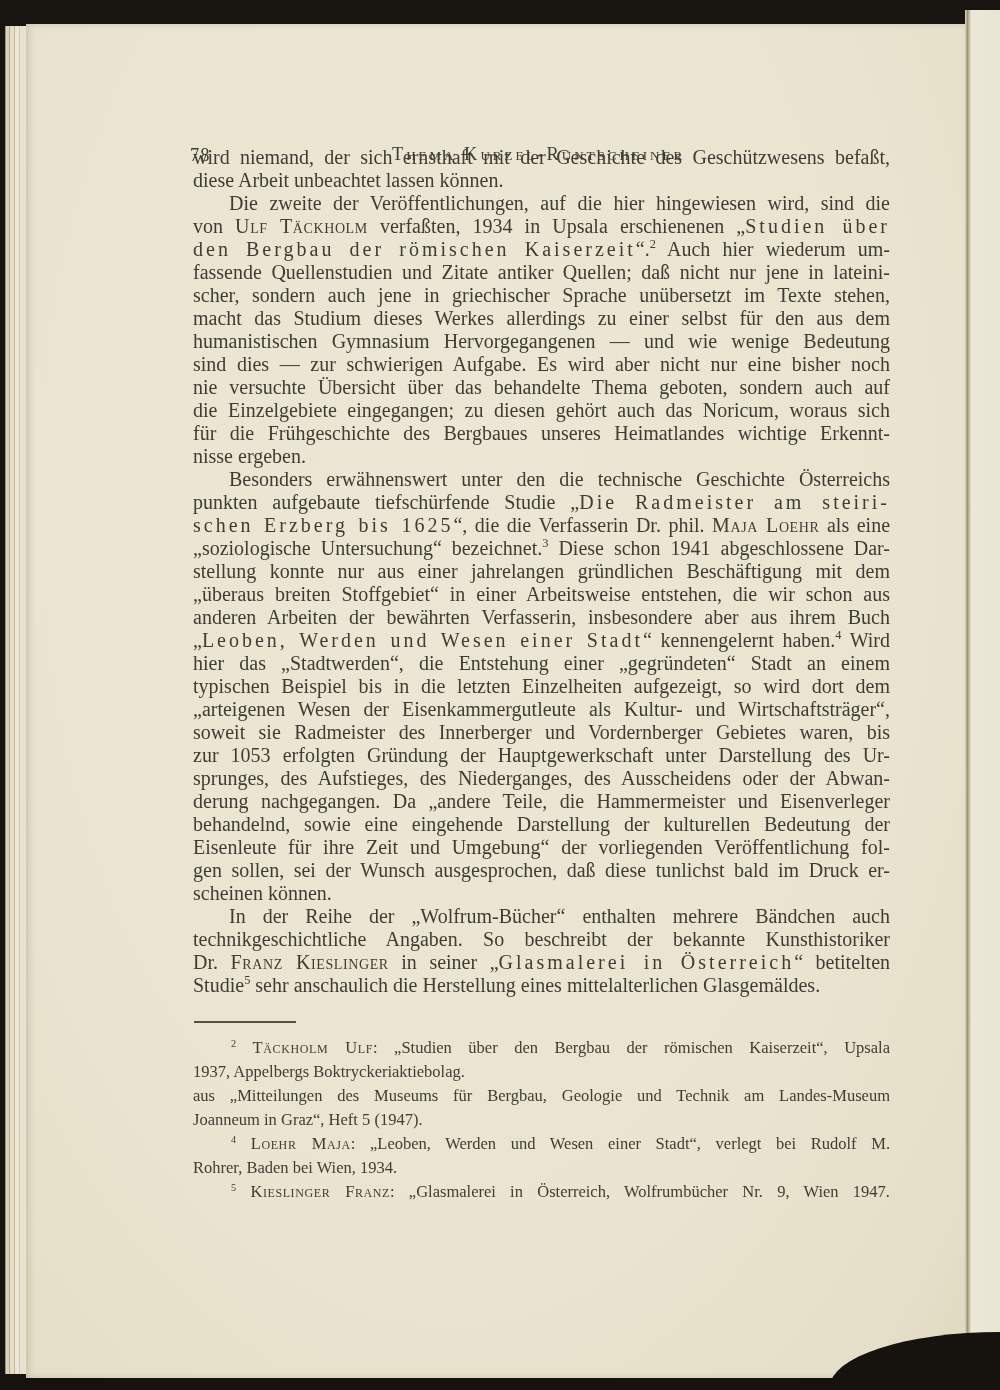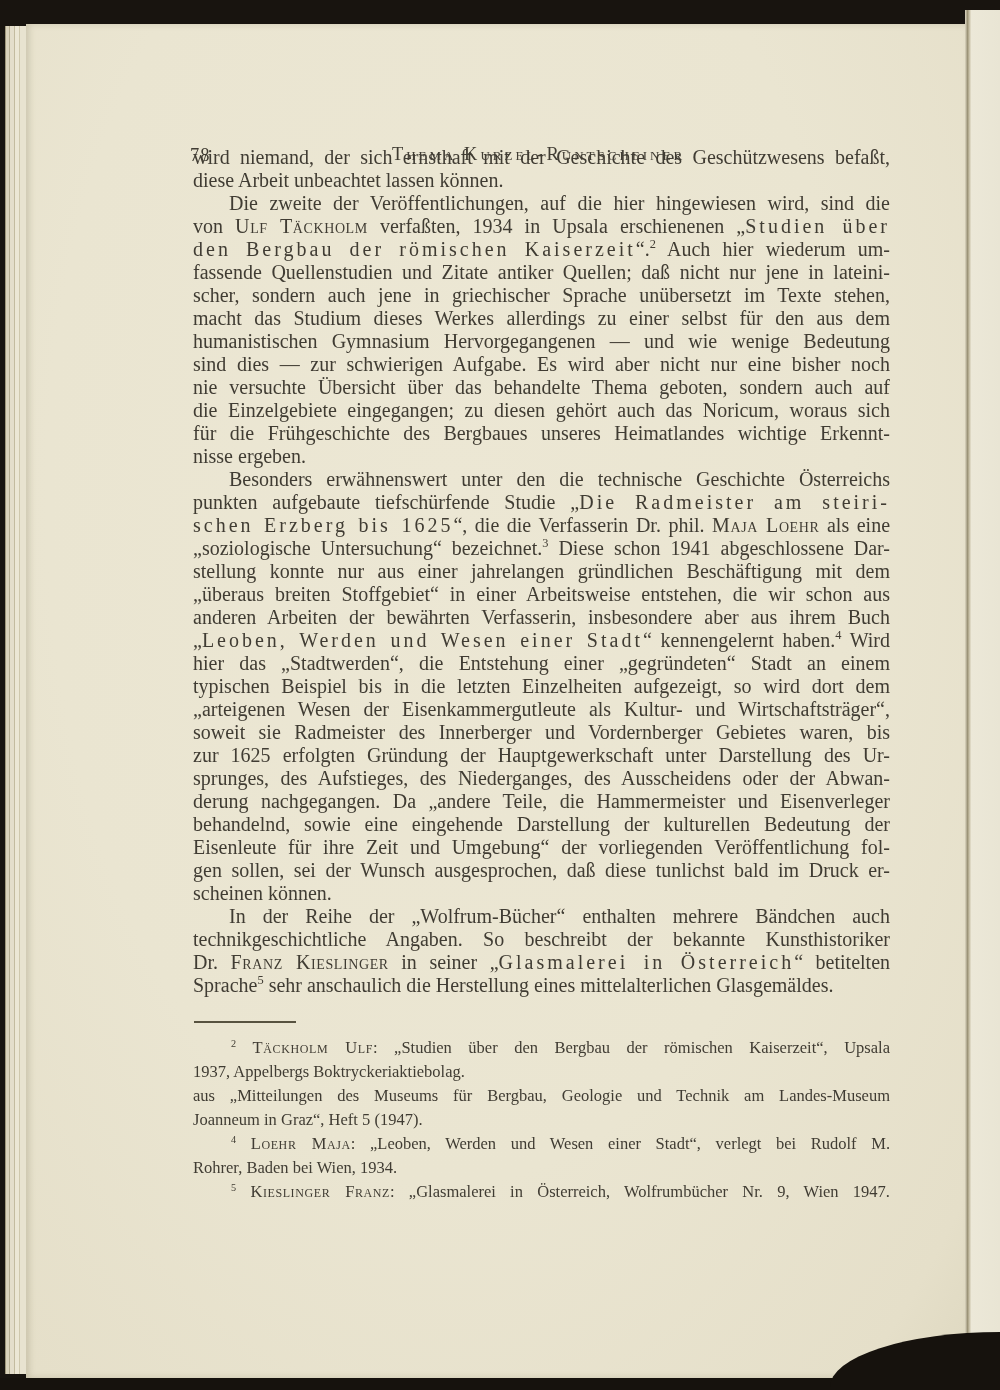--- a/index.html
+++ b/index.html
@@ -99,33 +99,33 @@
       <div class="line just"><span class="sp">schen Erzberg bis 1625</span><span>“, die die Verfasserin Dr. phil. </span><span class="sc">Maja Loehr</span><span> als eine</span></div>
       <div class="line just"><span>„soziologische Untersuchung“ bezeichnet.</span><span class="sup">3</span><span> Diese schon 1941 abgeschlossene Dar-</span></div>
       <div class="line just"><span>stellung konnte nur aus einer jahrelangen gründlichen Beschäftigung mit dem</span></div>
       <div class="line just"><span>„überaus breiten Stoffgebiet“ in einer Arbeitsweise entstehen, die wir schon aus</span></div>
       <div class="line just"><span>anderen Arbeiten der bewährten Verfasserin, insbesondere aber aus ihrem Buch</span></div>
       <div class="line just"><span>„</span><span class="sp">Leoben, Werden und Wesen einer Stadt</span><span>“ kennengelernt haben.</span><span class="sup">4</span><span> Wird</span></div>
       <div class="line just"><span>hier das „Stadtwerden“, die Entstehung einer „gegründeten“ Stadt an einem</span></div>
       <div class="line just"><span>typischen Beispiel bis in die letzten Einzelheiten aufgezeigt, so wird dort dem</span></div>
       <div class="line just"><span>„arteigenen Wesen der Eisenkammergutleute als Kultur- und Wirtschaftsträger“,</span></div>
       <div class="line just"><span>soweit sie Radmeister des Innerberger und Vordernberger Gebietes waren, bis</span></div>
-      <div class="line just"><span>zur 1625 erfolgten Gründung der Hauptgewerkschaft unter Darstellung des Ur-</span></div>
+      <div class="line just"><span>zur 1053 erfolgten Gründung der Hauptgewerkschaft unter Darstellung des Ur-</span></div>
       <div class="line just"><span>sprunges, des Aufstieges, des Niederganges, des Ausscheidens oder der Abwan-</span></div>
       <div class="line just"><span>derung nachgegangen. Da „andere Teile, die Hammermeister und Eisenverleger</span></div>
       <div class="line just"><span>behandelnd, sowie eine eingehende Darstellung der kulturellen Bedeutung der</span></div>
       <div class="line just"><span>Eisenleute für ihre Zeit und Umgebung“ der vorliegenden Veröffentlichung fol-</span></div>
       <div class="line just"><span>gen sollen, sei der Wunsch ausgesprochen, daß diese tunlichst bald im Druck er-</span></div>
       <div class="line"><span>scheinen können.</span></div>
     </div>
     <div>
       <div class="line just ind"><span>In der Reihe der „Wolfrum-Bücher“ enthalten mehrere Bändchen auch</span></div>
       <div class="line just"><span>technikgeschichtliche Angaben. So beschreibt der bekannte Kunsthistoriker</span></div>
       <div class="line just"><span>Dr. </span><span class="sc">Franz Kieslinger</span><span> in seiner „</span><span class="sp">Glasmalerei in Österreich</span><span>“ betitelten</span></div>
-      <div class="line"><span>Sprache</span><span class="sup">5</span><span> sehr anschaulich die Herstellung eines mittelalterlichen Glasgemäldes.</span></div>
+      <div class="line"><span>Studie</span><span class="sup">5</span><span> sehr anschaulich die Herstellung eines mittelalterlichen Glasgemäldes.</span></div>
     </div>
   </div>
 
 <div class="fn-rule"></div>
 
 <div class="footnotes ink">
     <div class="line just ind"><span class="sup">2</span><span> </span><span class="sc">Täckholm Ulf</span><span>: „Studien über den Bergbau der römischen Kaiserzeit“, Upsala</span></div>
     <div class="line"><span>1937, Appelbergs Boktryckeriaktiebolag.</span></div>
     <div class="line just"><span>aus „Mitteilungen des Museums für Bergbau, Geologie und Technik am Landes-Museum</span></div>
     <div class="line"><span>Joanneum in Graz“, Heft 5 (1947).</span></div>

